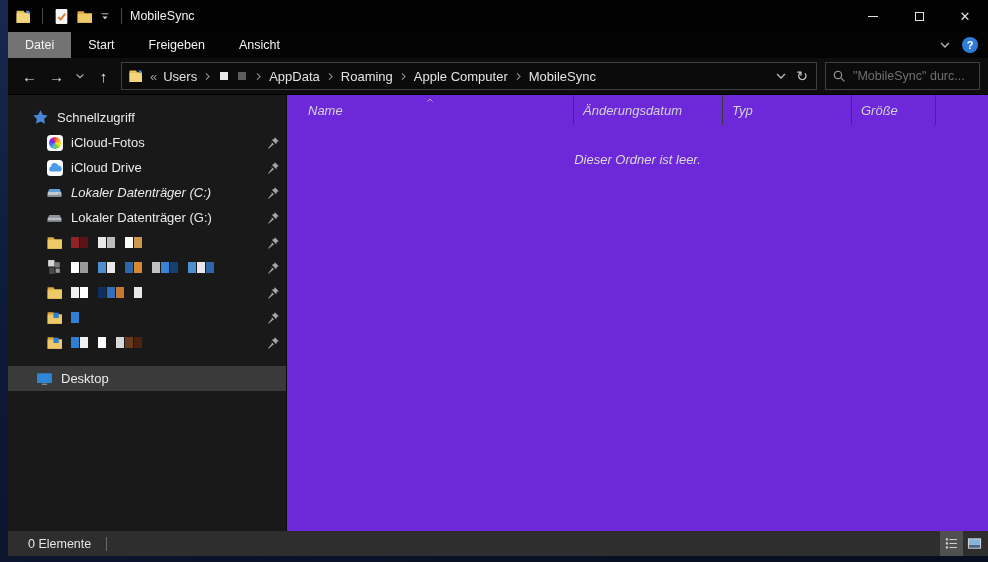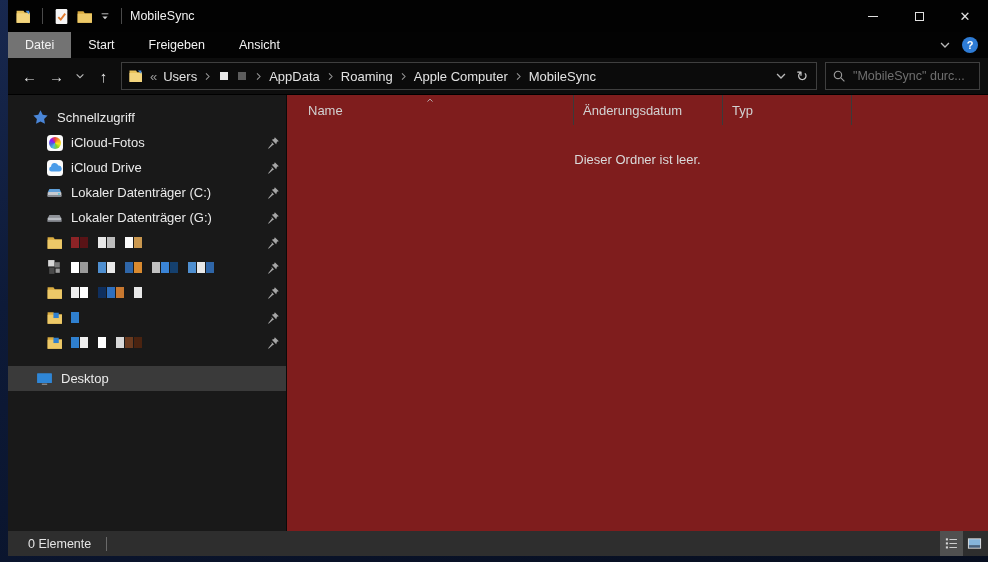--- a/index.html
+++ b/index.html
@@ -51,21 +51,21 @@
   .sidebar { width:279px; height:100%; background:#191919; padding-top:10px; position:relative; border-right:1px solid #0a0a0a; }
   .side-item { height:25px; display:flex; align-items:center; position:relative; }
   .side-item.gap { margin-top:11px; }
   .side-item.selected { background:#3a3a3a; }
   .side-icon { width:17px; height:17px; display:inline-flex; margin-right:8px; flex:none; align-items:center; justify-content:center; }
   .side-label { font-size:13px; color:#eaeaea; white-space:nowrap; }
   .pin { width:13px; height:13px; display:inline-flex; margin-left:auto; margin-right:6px; }
   .mosaic { display:inline-flex; gap:1px; align-items:center; }
   .mosaic .px { width:8px; height:11px; display:inline-block; }
 
-  .main { flex:1; height:100%; background:#7f1d1d; position:relative; }
+  .main { flex:1; height:100%; background:#6d28d9; position:relative;font-style:italic; }
   .headers { display:flex; height:30px; align-items:center; }
   .col { height:100%; border-right:1px solid #3a3a3a; display:flex; align-items:center; padding-left:9px; font-size:13px; color:#d2d2d2; position:relative; flex:none; }
   .col.first { padding-left:21px; }
   .sort { position:absolute; top:0; left:50%; transform:translateX(-50%); width:12px; height:10px; color:#c2c2c2; }
   .empty-msg { text-align:center; margin-top:27px; font-size:13px; color:#dadada; }
 
   
   .statusbar { position:absolute; left:0; top:531px; width:100%; height:25px; background:#2e2e2e; display:flex; align-items:center; font-size:12.5px; color:#e4e4e4; }
   .status-count { margin-left:20px; }
   .status-div { width:1px; height:14px; background:#6a6a6a; margin-left:15px; }
@@ -260,21 +260,21 @@
             <span class="side-label">iCloud Drive</span>
             <span class="pin">
               <svg viewBox="0 0 16 16">
                 <g fill="#a6a6a6">
                   <path d="M9.6 1.4l5 5-2.3.8-1 2.9-5.4-5.4 2.9-1z"></path>
                   <path d="M5.4 7.2l3.4 3.4-1.1.3L2 15.6l-.6-.6 4.7-5.7z"></path>
                 </g>
               </svg>
             </span>
           </div>
-          <div class="side-item" style="padding-left: 38px;">
+          <div class="side-item" style="padding-left: 38px; font-style: italic;">
             <span class="side-icon">
               <svg viewBox="0 0 16 16">
                 <path fill="#5f9fd8" d="M3.2 4.6h9.6l1.4 3H1.8z"></path>
                 <rect x="1.5" y="7.5" width="13" height="4.6" rx="1" fill="#c6cad0"></rect>
                 <rect x="1.5" y="10.4" width="13" height="1.7" fill="#83878e"></rect>
                 <circle cx="12.2" cy="9.3" r=".9" fill="#4fc3d4"></circle>
               </svg>
             </span>
             <span class="side-label">Lokaler Datenträger (C:)</span>
             <span class="pin">
@@ -458,20 +458,23 @@
               <svg viewBox="0 0 16 16" fill="none" stroke="#c2c2c2" stroke-width="1.4">
                 <path d="M4 10.5L8 6.5l4 4"></path>
               </svg>
             </span>
           </div>
           <div class="col" style="width: 149px;">
             <span>Änderungsdatum</span>
           </div>
           <div class="col" style="width: 129px;">
             <span>Typ</span>
+          </div>
+          <div class="col" style="width: 84px;">
+            <span>Größe</span>
           </div>
         </div>
       <div class="empty-msg">Dieser Ordner ist leer.</div>
     </div>
   </div>
 
   <div class="statusbar">
     <span class="status-count">0 Elemente</span>
     <span class="status-div"></span>
     <div class="view-btns">

